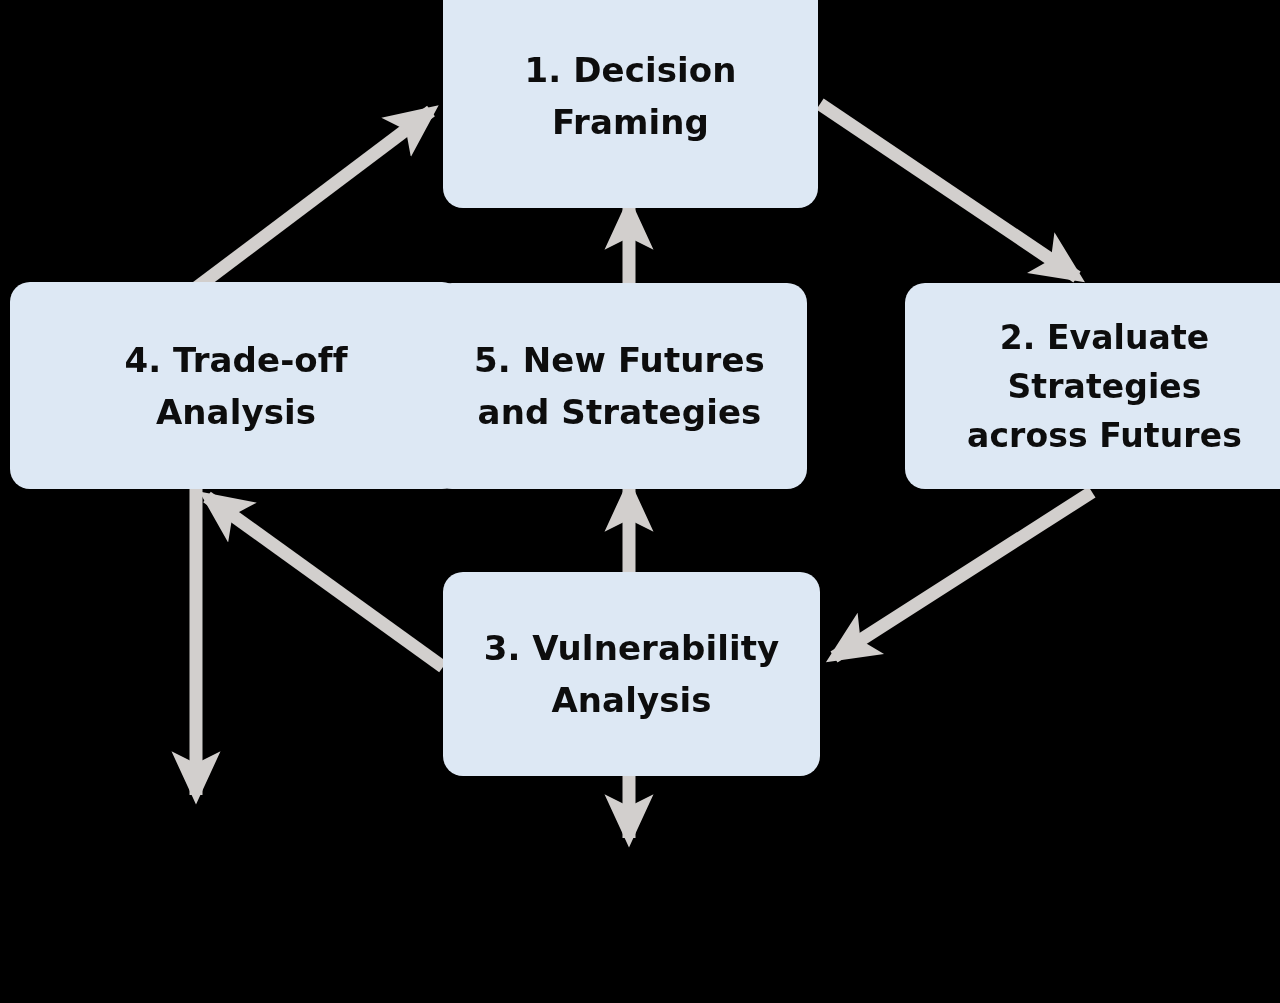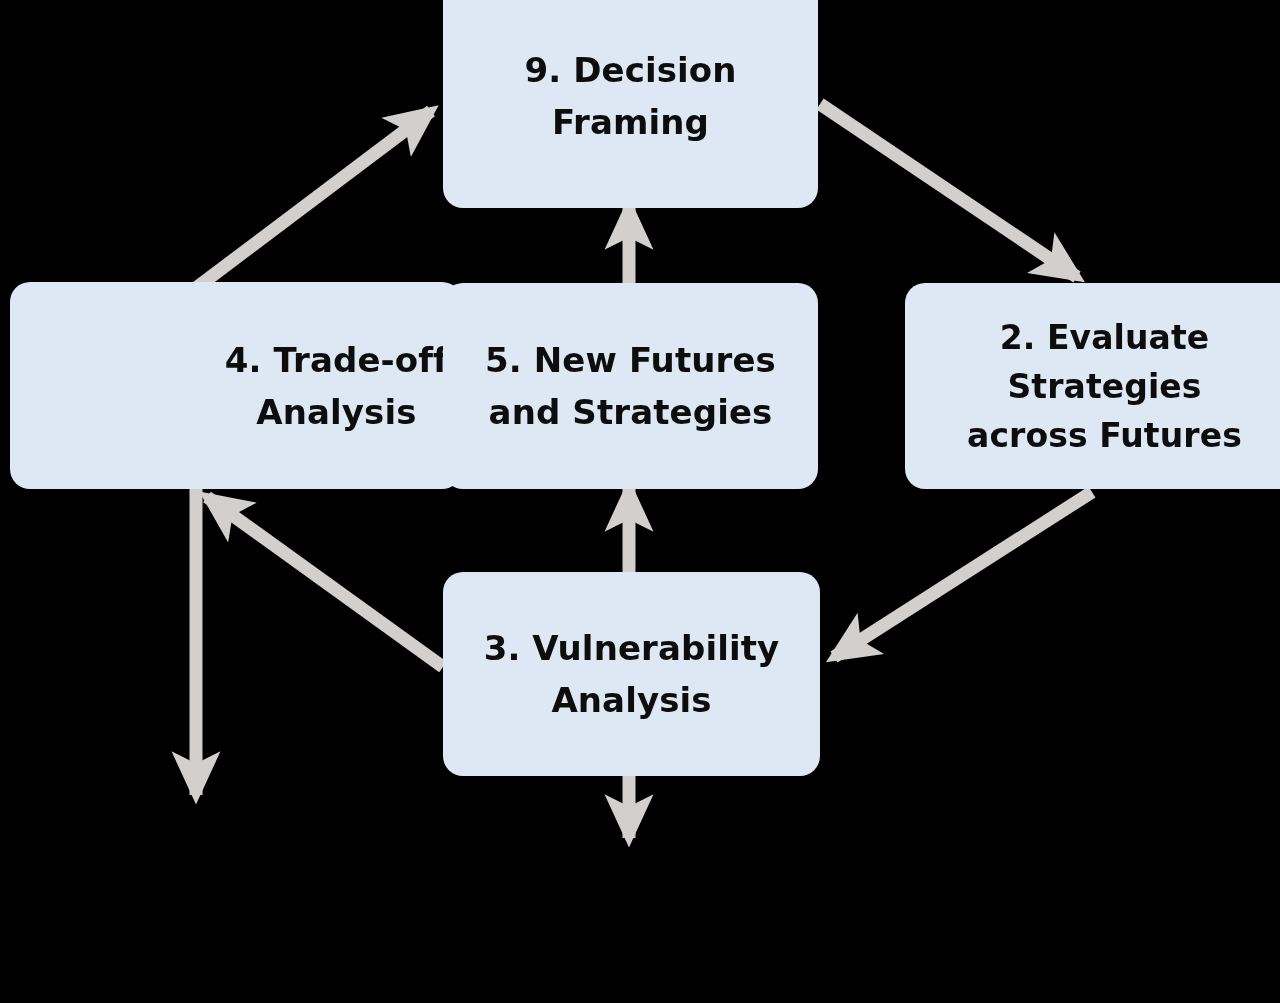--- a/index.html
+++ b/index.html
@@ -39,22 +39,22 @@
     line-height: 52px;
     font-weight: 600;
     letter-spacing: 0.1px;
     white-space: pre-line;
     padding: 0 14px;
   }
   
   #node-1 { left: 443px; top: -16px;  width: 375px; height: 224px; border-radius: 0 0 20px 20px; }
   #node-2 { left: 905px; top: 283px;  width: 375px; height: 206px; border-radius: 20px 0 0 20px; padding-left: 24px; }
   #node-3 { left: 443px; top: 572px;  width: 377px; height: 204px; align-items: center; }
-  #node-4 { left: 10px;  top: 282px;  width: 452px; height: 207px; justify-content: flex-end; }
-  #node-5 { left: 443px; top: 283px;  width: 375px; height: 206px; }
+  #node-4 { left: 10px;  top: 282px;  width: 452px; height: 207px; }
+  #node-5 { left: 432px; top: 283px;  width: 375px; height: 206px; }
   #node-2 .node-label { font-size: 33px; line-height: 49px; }
 </style>
 </head>
 <body>
 
 <div id="stage">
 
   <svg id="arrow-layer" viewBox="0 0 1280 1003" xmlns="http://www.w3.org/2000/svg">
     <defs>
       <marker id="ah" viewBox="0 0 10 10" refX="8.2" refY="5" markerWidth="4.1" markerHeight="4.1" orient="auto-start-reverse">
@@ -93,21 +93,21 @@
     <g>
       <line x1="629" y1="572" x2="629" y2="488" stroke="#d2cfcd" stroke-width="13" marker-end="url(#ah)"></line>
     </g>
 
     <g>
       <line x1="629" y1="776" x2="629" y2="838" stroke="#d2cfcd" stroke-width="13" marker-end="url(#ah)"></line>
     </g>
   </svg>
 
   <div class="node" id="node-1">
-    <span class="node-label">9. Decision
+    <span class="node-label">1. Decision
 Framing</span>
   </div>
 
   <div class="node" id="node-2">
     <span class="node-label">2. Evaluate
 Strategies
 across Futures</span>
   </div>
 
   <div class="node" id="node-3">

